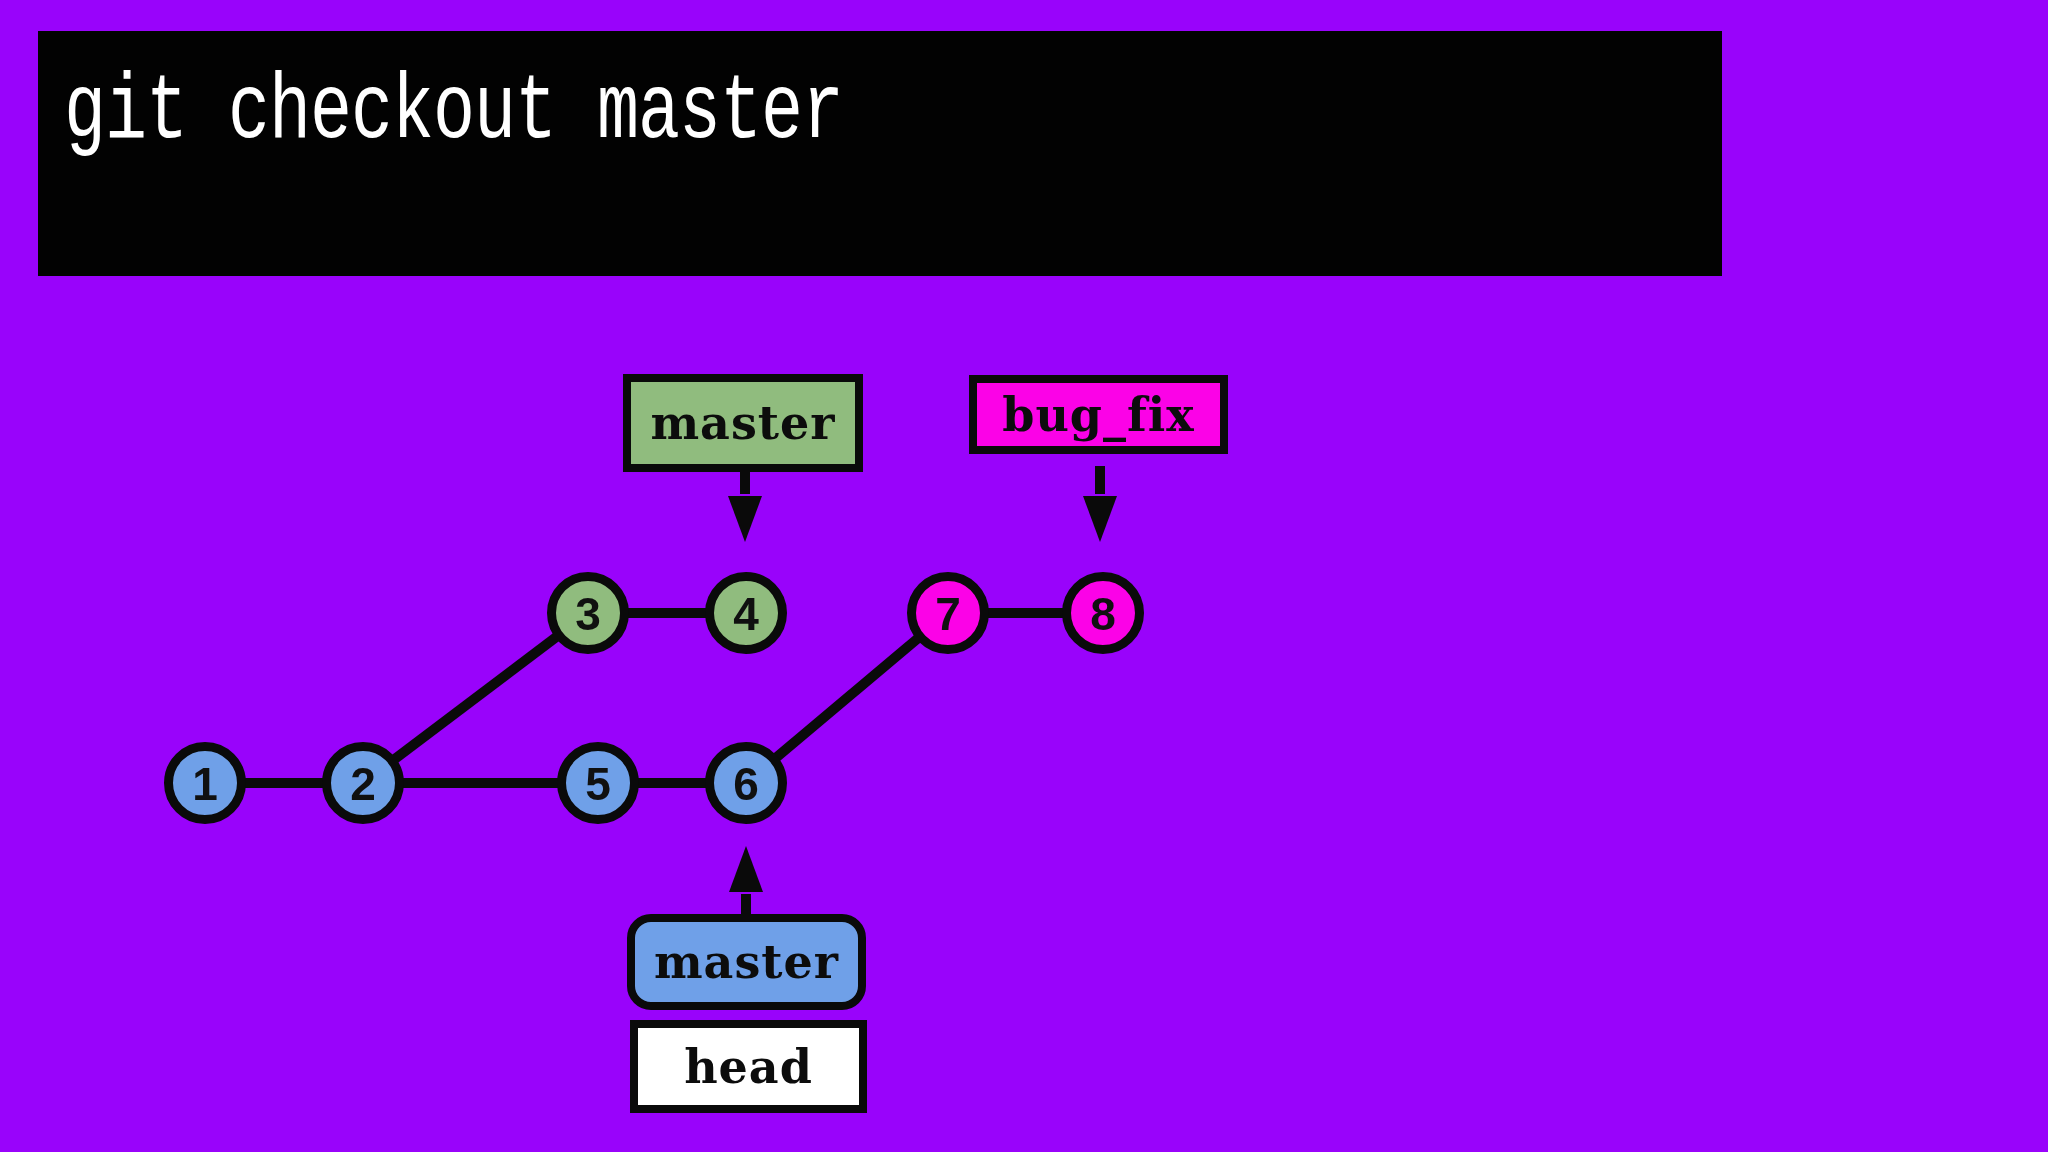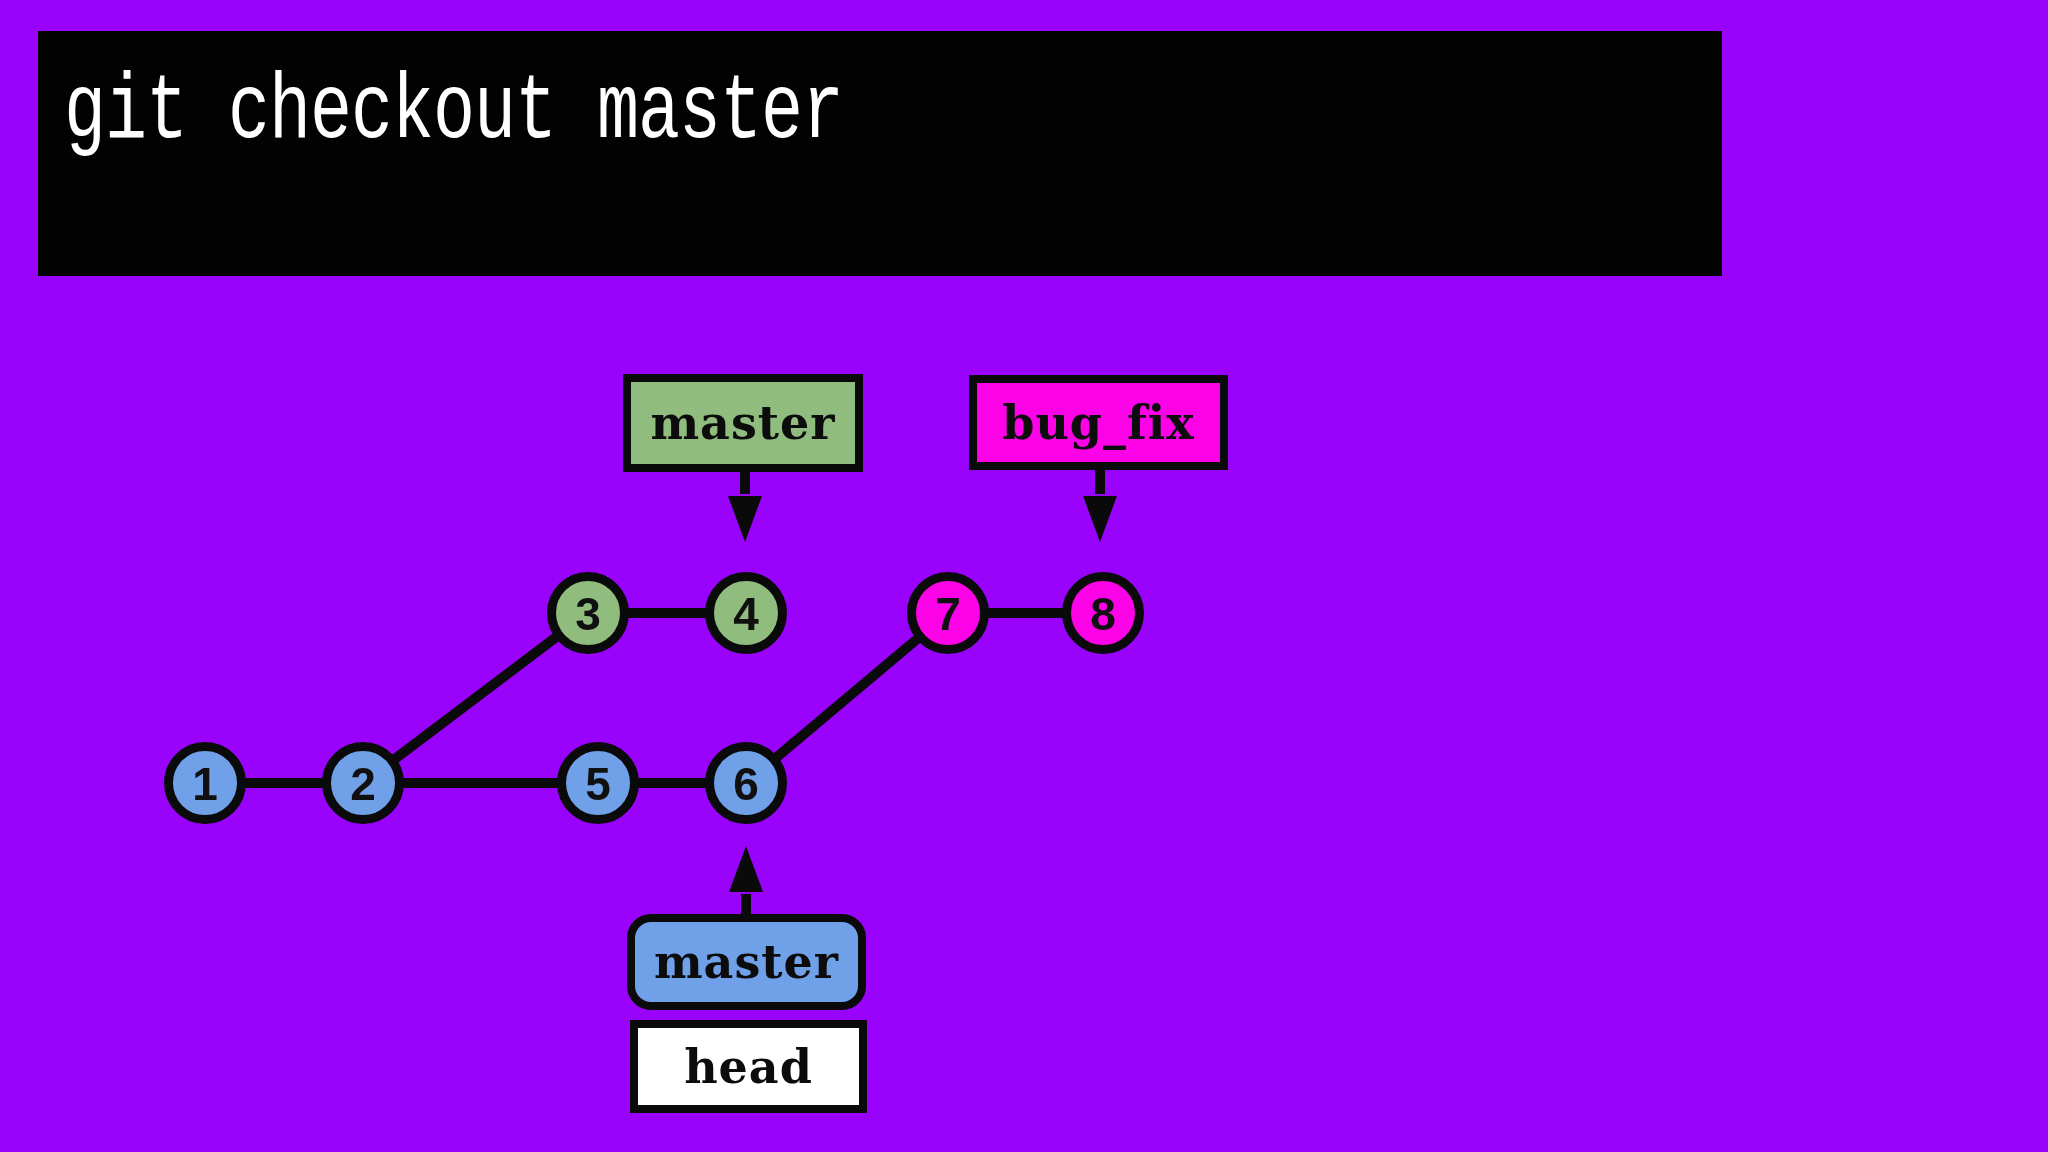--- a/index.html
+++ b/index.html
@@ -29,21 +29,21 @@
     border:8px solid var(--c-outline,#0a0a0a);
     display:flex;align-items:center;justify-content:center;
   }
   .label-box span{
     font-family:"DejaVu Serif",serif;
     font-weight:bold;font-size:46px;
     color:var(--c-labeltext,#0c0c0c);
     letter-spacing:1px;
   }
   .box-feature{left:623px;top:374px;width:240px;height:98px;background:var(--c-feature,#90BC7E);}
-  .box-bug_fix{left:969px;top:375px;width:259px;height:95px;background:var(--c-bugfix,#FB02E7);}
+  .box-bug_fix{left:969px;top:375px;width:259px;height:79px;background:var(--c-bugfix,#FB02E7);}
   .box-master{left:627px;top:914px;width:239px;height:96px;background:var(--c-main,#6FA0E8);border-radius:24px;}
   .box-head{left:630px;top:1020px;width:237px;height:93px;background:var(--c-head,#ffffff);}
 </style>
 </head>
 <body>
 
 <div class="stage" style="--c-bg: #9903FB; --c-termbg: #020202; --c-termtext: #FFFFFF; --c-outline: #0A0A0A; --c-main: #6FA0E8; --c-feature: #90BC7E; --c-bugfix: #FB02E7; --c-head: #FFFFFF; --c-labeltext: #0C0C0C;">
 
   <div class="terminal">
     <span class="cmd">git checkout master</span>

